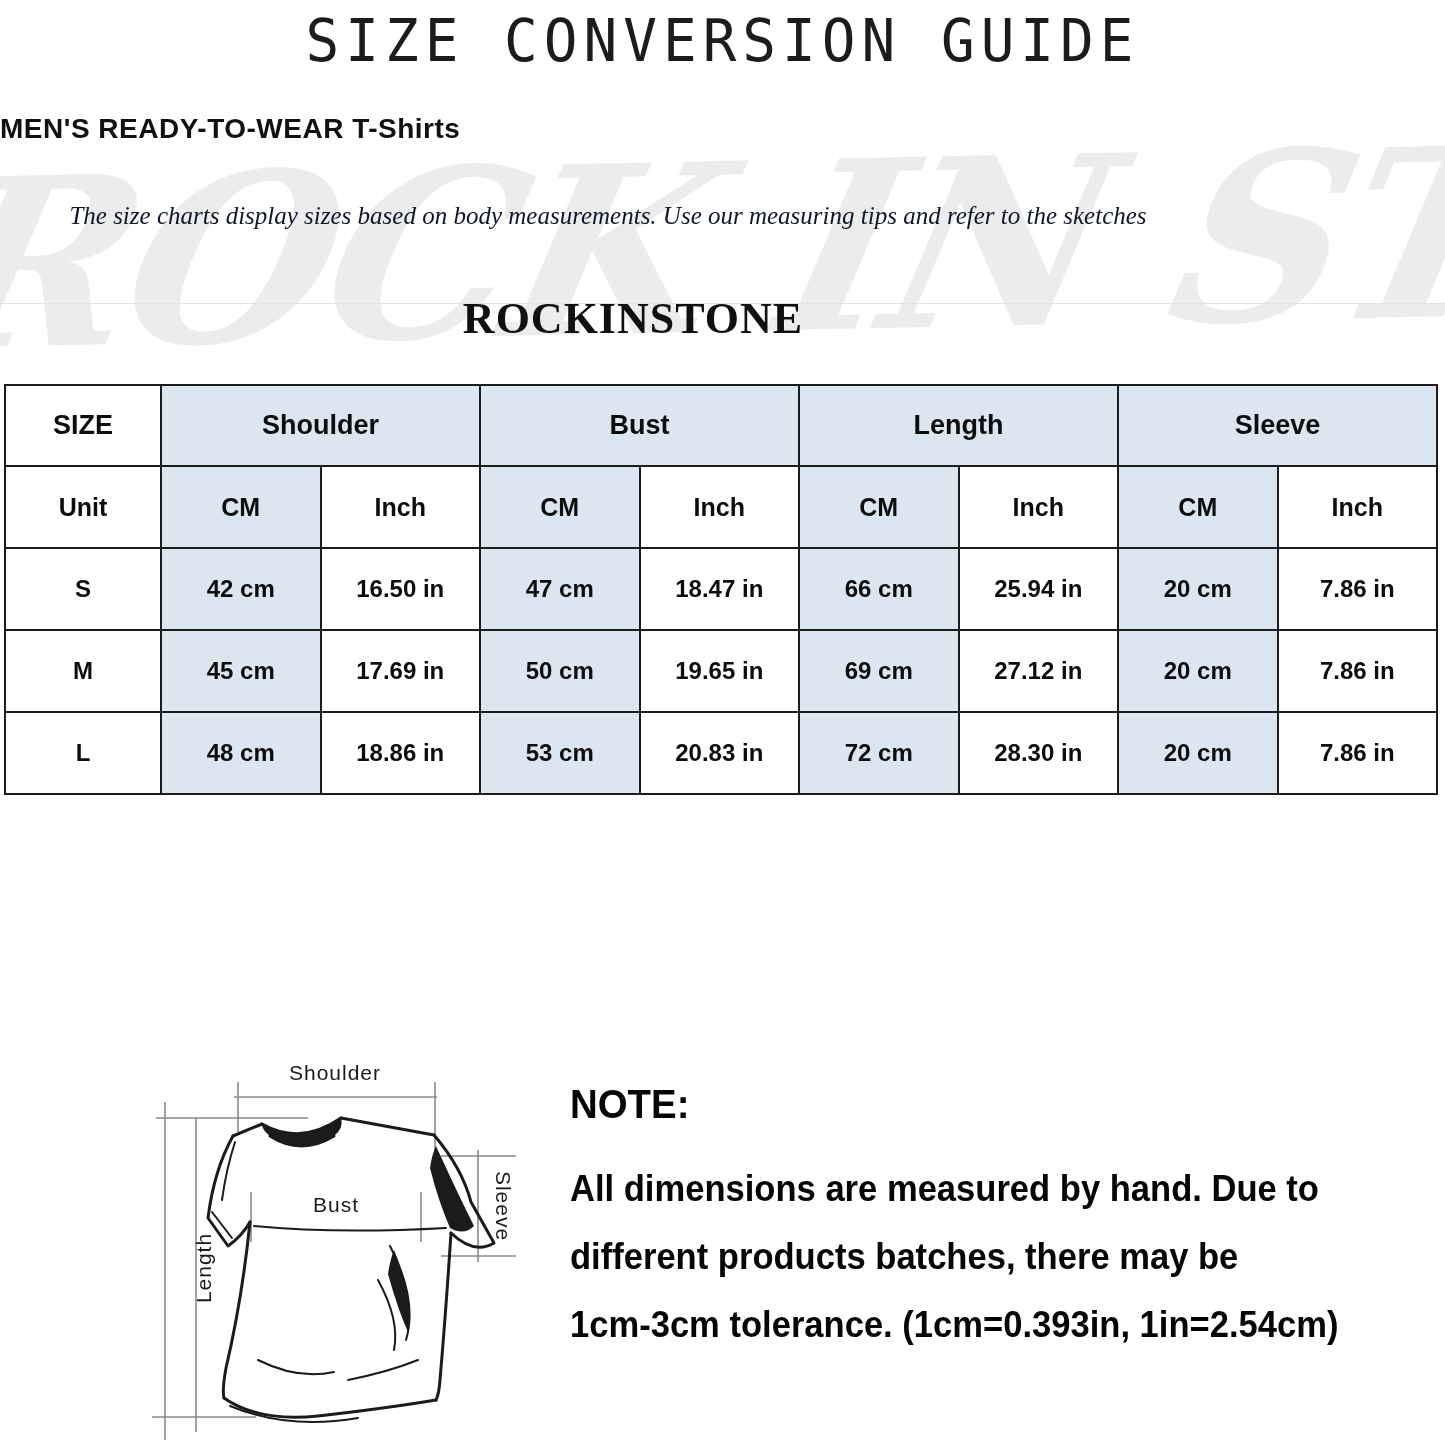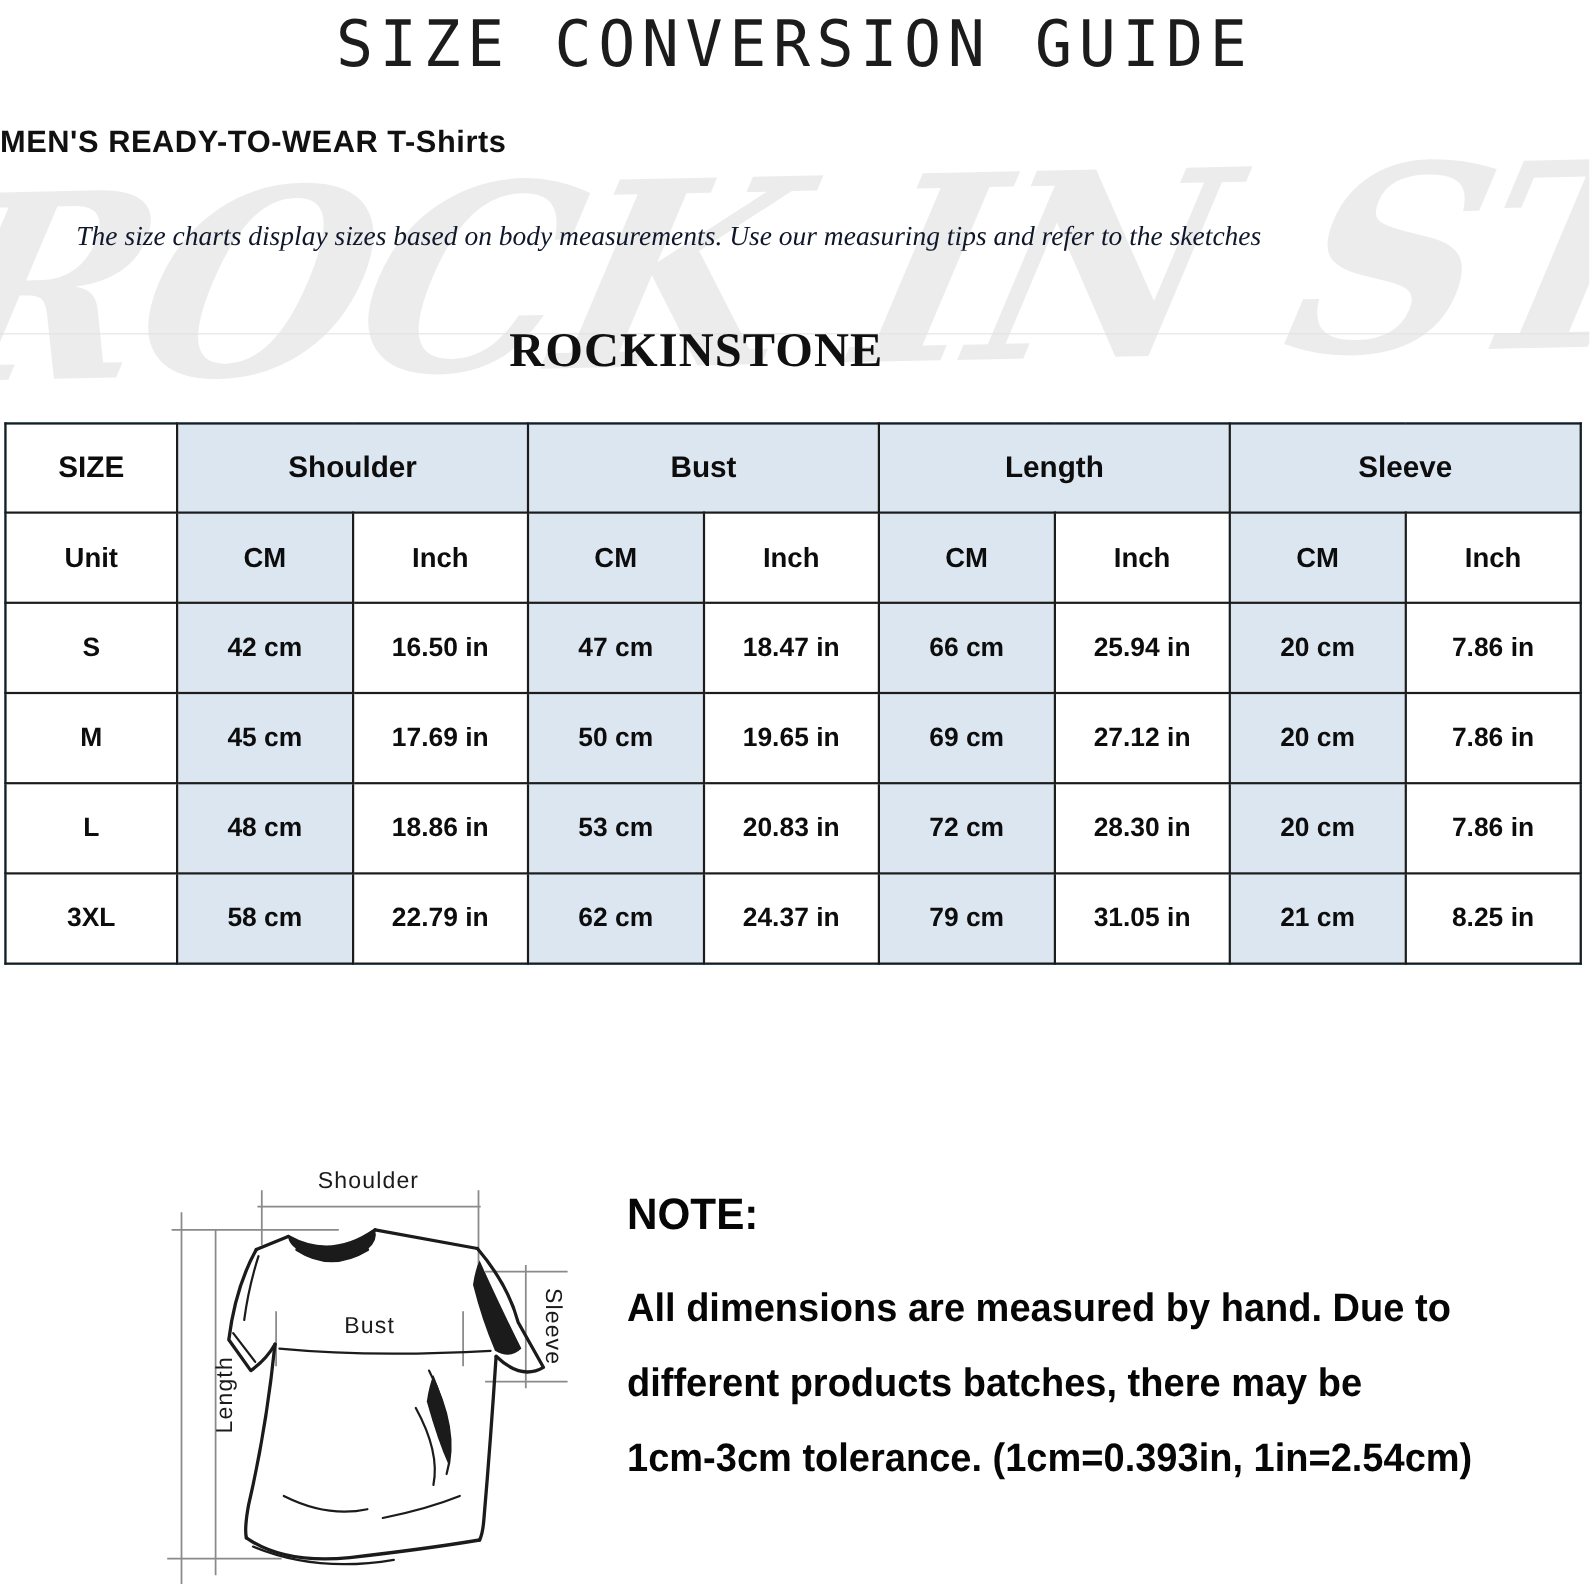--- a/index.html
+++ b/index.html
@@ -155,31 +155,20 @@
         <td>L</td>
         <td class="cell-blue">48 cm</td>
         <td>18.86 in</td>
         <td class="cell-blue">53 cm</td>
         <td>20.83 in</td>
         <td class="cell-blue">72 cm</td>
         <td>28.30 in</td>
         <td class="cell-blue">20 cm</td>
         <td>7.86 in</td>
       </tr>
-      <tr>
-        <td>3XL</td>
-        <td class="cell-blue">58 cm</td>
-        <td>22.79 in</td>
-        <td class="cell-blue">62 cm</td>
-        <td>24.37 in</td>
-        <td class="cell-blue">79 cm</td>
-        <td>31.05 in</td>
-        <td class="cell-blue">21 cm</td>
-        <td>8.25 in</td>
-      </tr>
     </tbody>
   </table>
 
   <div class="diagram">
     <svg width="384" height="392" viewBox="0 0 384 392">
 
       <g>
 
         <line class="dim-line" x1="96" y1="47" x2="299" y2="47"></line>
         <line class="dim-line" x1="100" y1="32" x2="100" y2="82"></line>

